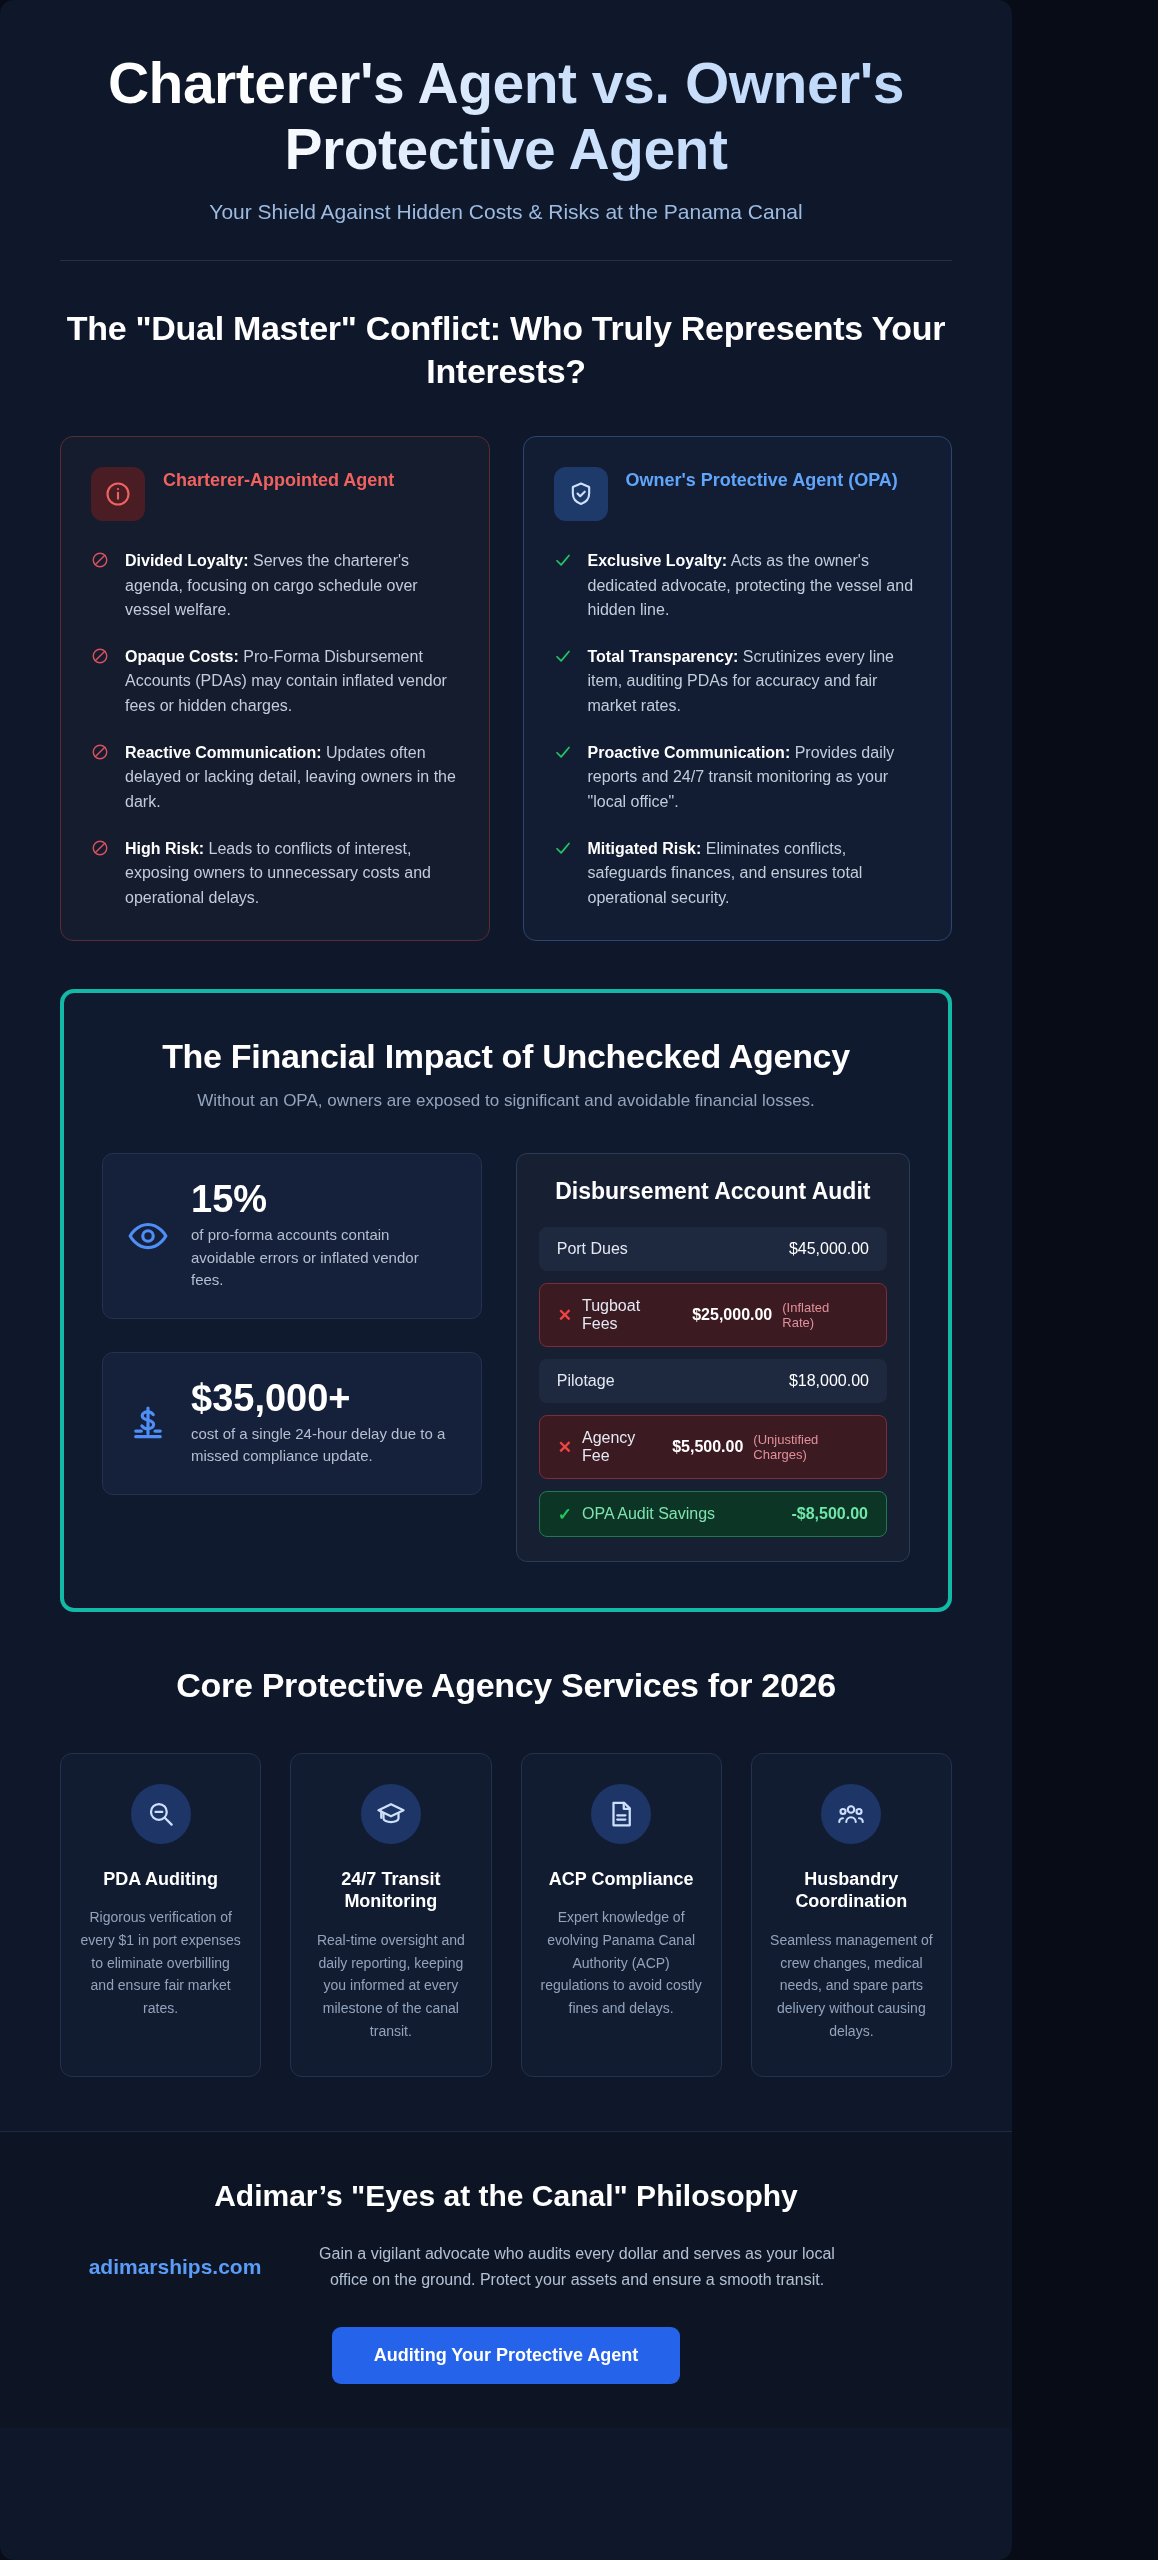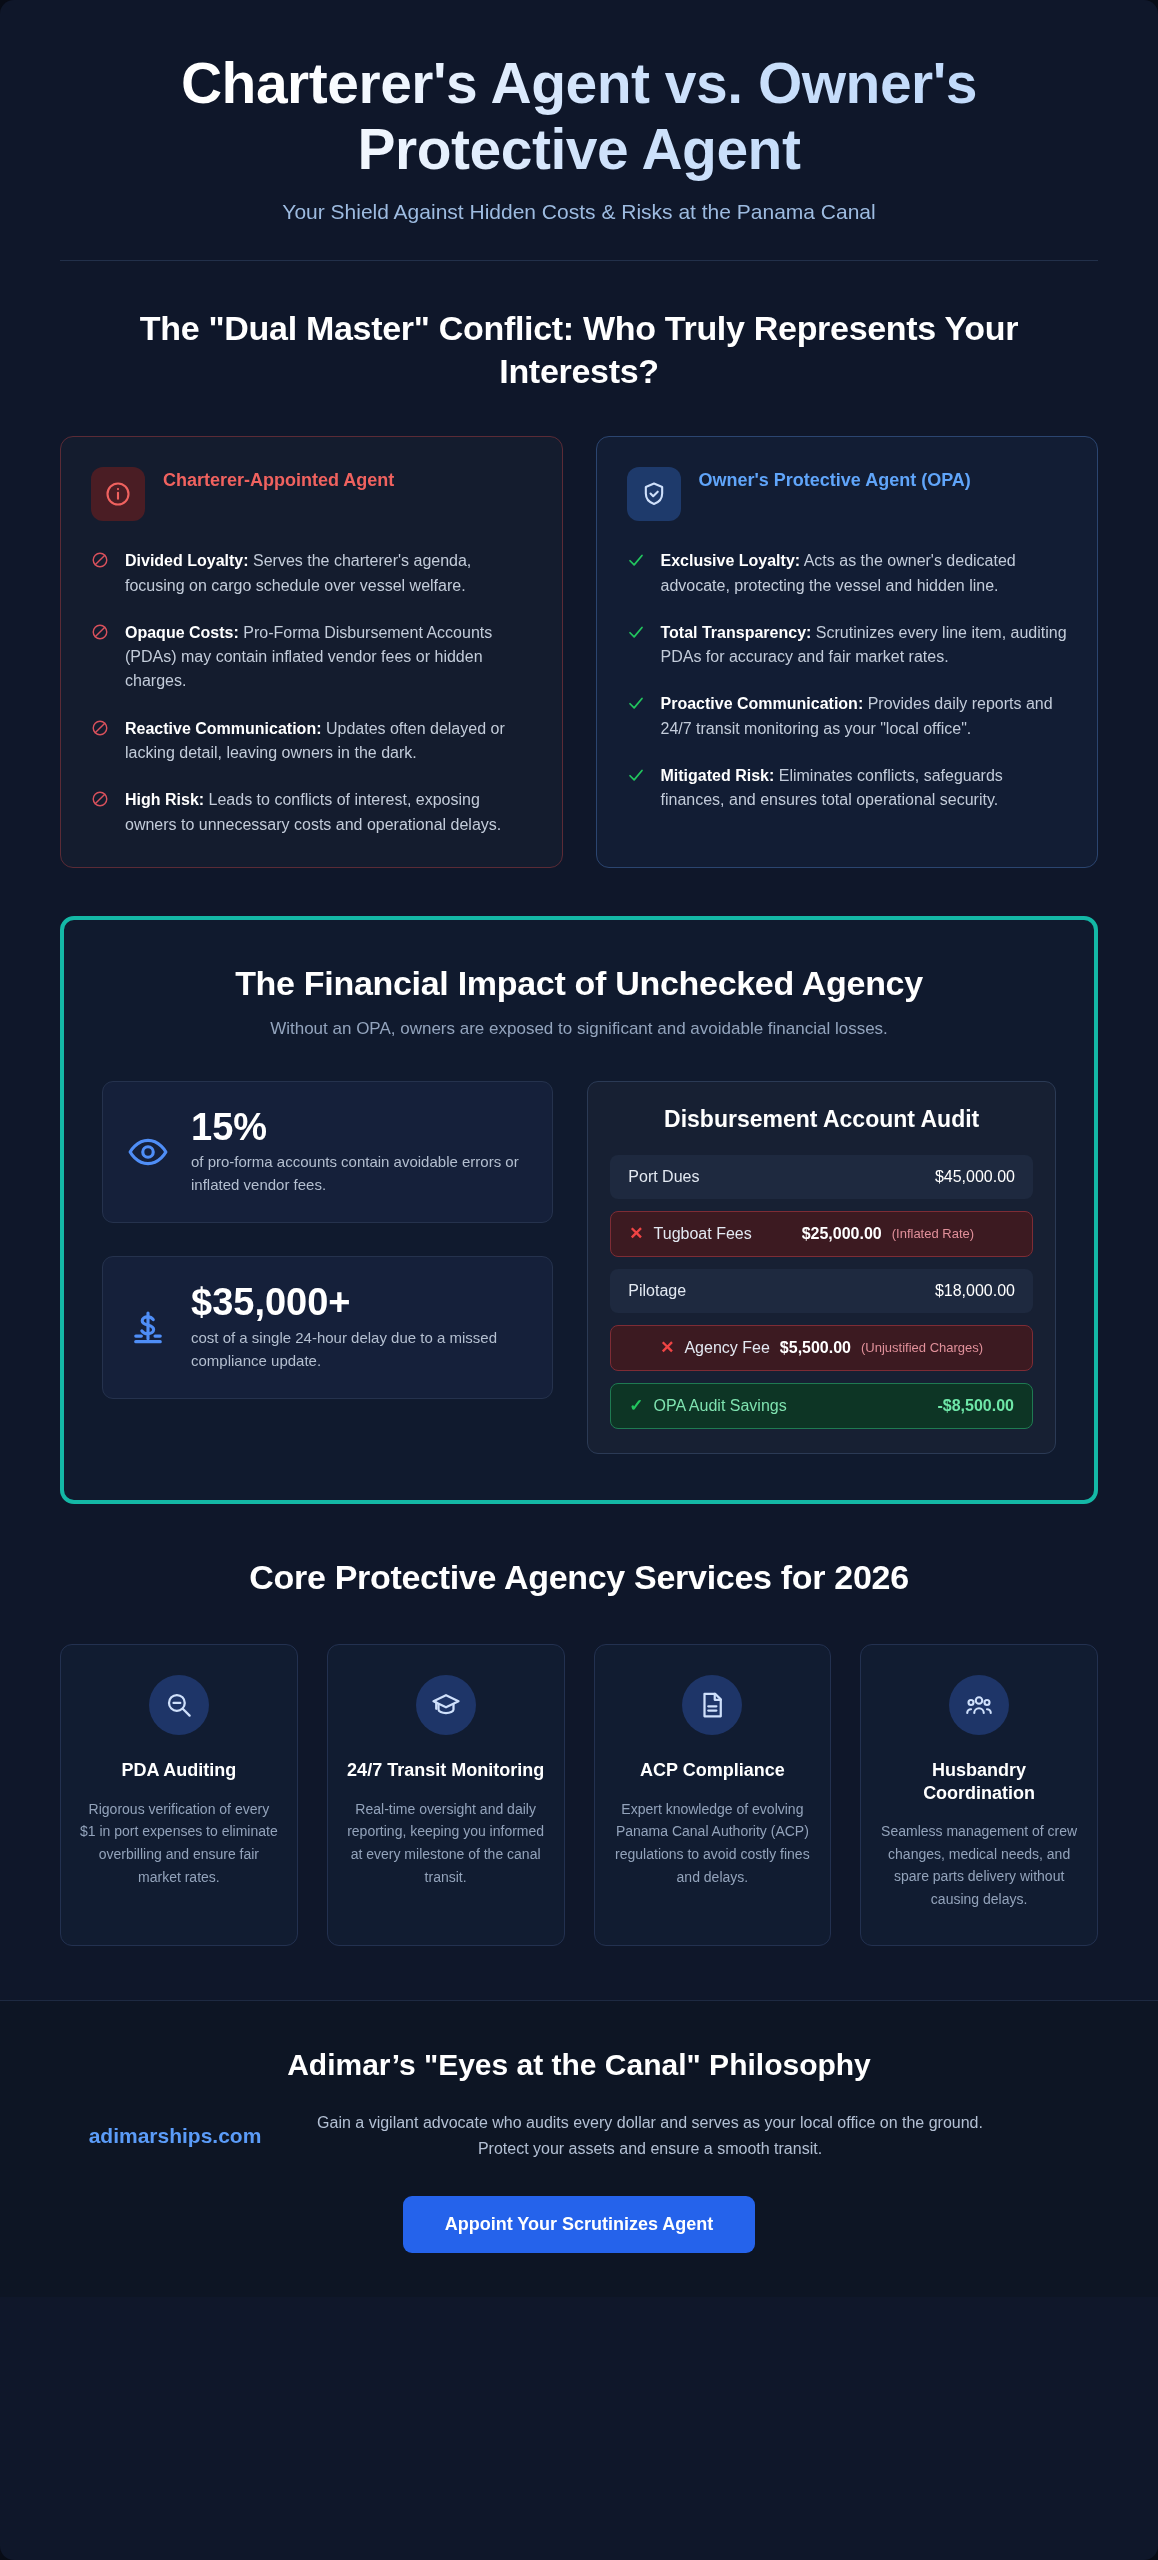--- a/index.html
+++ b/index.html
@@ -5,21 +5,21 @@
   * { box-sizing: border-box; margin: 0; padding: 0; }
 
   html, body {
     width: 1158px;
     background: #080c16;
     font-family: "Liberation Sans", sans-serif;
     -webkit-font-smoothing: antialiased;
   }
 
   .page {
-    width: 1158px;
+    width: 1012px;
     min-height: 2560px;
     background: #0f172a;
     border-radius: 14px;
     overflow: hidden;
     position: relative;
     padding-bottom: 6px;
   }
 
   
   .header {
@@ -502,17 +502,17 @@
   </div>
 
   <div class="footer-rule"></div>
   <div class="footer">
     <div class="footer-title">Adimar’s "Eyes at the Canal" Philosophy</div>
     <div class="footer-body">
       <div class="footer-domain">adimarships.com</div>
       <div class="footer-text">Gain a vigilant advocate who audits every dollar and serves as your local office on the ground. Protect your assets and ensure a smooth transit.</div>
     </div>
     <div class="cta-wrap">
-      <button class="cta-btn">Appoint Your Scrutinizes Agent</button>
+      <button class="cta-btn">Auditing Your Protective Agent</button>
     </div>
   </div>
 
 </div>
 
 </body></html>

